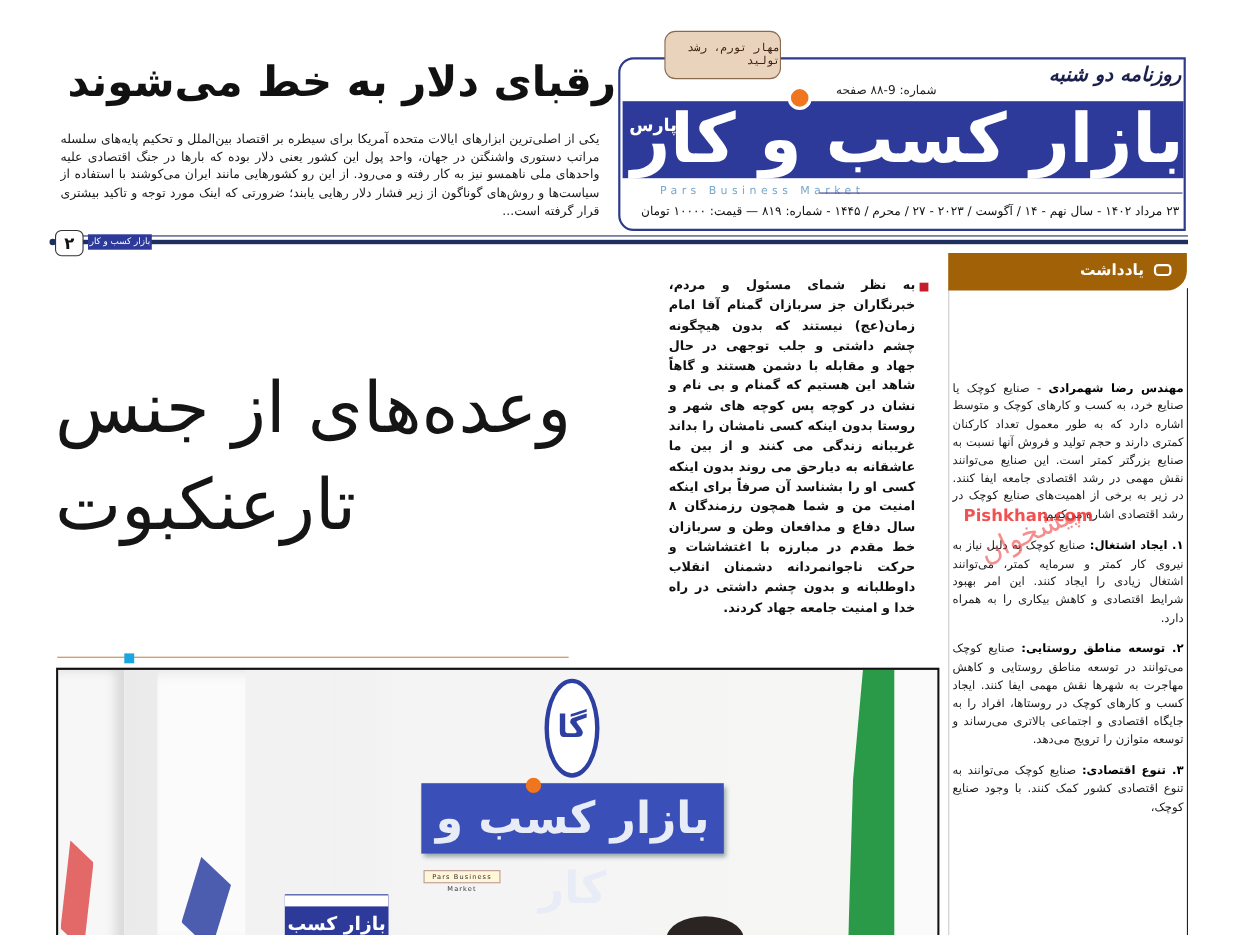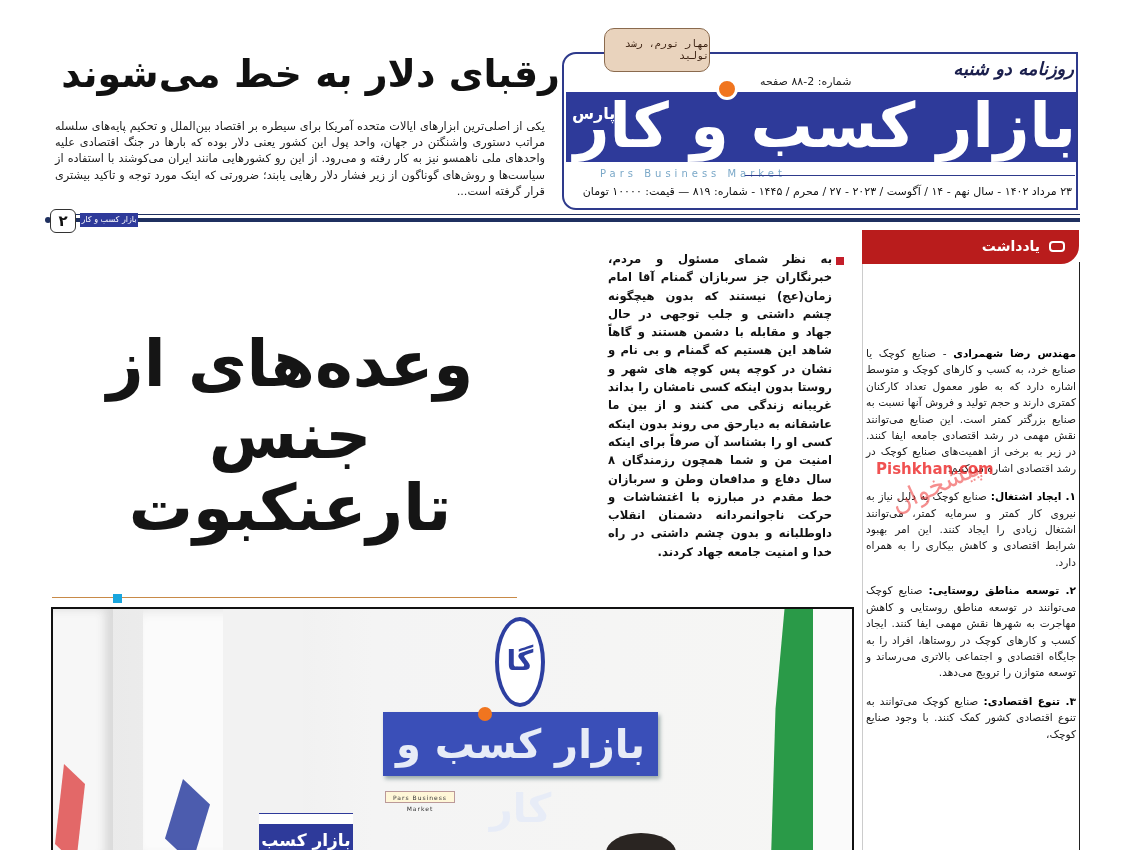--- a/index.html
+++ b/index.html
@@ -36,21 +36,21 @@
 
   .page-num { position: absolute; left: 50px; top: 209px; width: 26px; height: 24px;
     border: 1px solid #333; border-radius: 6px; background: #fff; font-weight: bold;
     font-size: 15px; text-align: center; line-height: 22px; z-index: 2; }
   .page-tag { position: absolute; left: 80px; top: 213px; width: 58px; height: 14px;
     background: #2e3a9a; color: #fff; font-size: 8px; line-height: 14px; text-align: center; direction: rtl; }
   .page-dot { position: absolute; left: 45px; top: 217px; width: 6px; height: 6px; border-radius: 50%; background: #1f3060; }
 
   
   .note-tab { position: absolute; left: 862px; top: 230px; width: 217px; height: 34px;
-    background: #b91c1c; border-radius: 0 0 18px 0; color: #fff; direction: rtl;
+    background: #a16207; border-radius: 0 0 18px 0; color: #fff; direction: rtl;
     font-size: 14px; font-weight: bold; padding: 8px 14px 12px 0; }
   .note-icon { display: inline-block; width: 16px; height: 11px; border: 2px solid #fff;
     border-radius: 4px; margin-left: 4px; vertical-align: -1px; }
   .note-box { position: absolute; left: 862px; top: 262px; width: 218px; height: 600px;
     border-right: 1px solid #222; border-left: 1px solid #ccc; background: #fff; }
   .note-title { position: absolute; left: 866px; top: 272px; width: 208px; text-align: center;
     font-size: 19px; font-weight: bold; line-height: 29px; direction: rtl; }
   .note-body { position: absolute; left: 866px; top: 345px; width: 210px; font-size: 10.6px;
     line-height: 16.4px; text-align: justify; direction: rtl; color: #1a1a1a; }
   .note-body p { margin-bottom: 12px; }
@@ -60,21 +60,21 @@
   .watermark-fa { position: absolute; left: 888px; top: 470px; color: #e33; font-size: 26px;
     transform: rotate(-25deg); opacity: 0.55; direction: rtl; z-index: 4; }
 
   
   .mid-bullet { position: absolute; left: 836px; top: 257px; width: 8px; height: 8px; background: #c41e2a; }
   .mid-body { position: absolute; left: 608px; top: 250px; width: 224px; font-size: 11.6px;
     font-weight: bold; line-height: 18.3px; text-align: justify; direction: rtl; color: #111; }
 
   
   .big-headline { position: absolute; left: 50px; top: 328px; width: 480px; font-size: 64px;
-    font-weight: bold; line-height: 72px; direction: rtl; text-align: center; color: #151515; }
+    font-weight: normal; line-height: 88px; direction: rtl; text-align: left; color: #151515; }
 
   
   .orange-rule { position: absolute; left: 52px; top: 597px; width: 465px; height: 1px; background: #c88a48; }
   .blue-marker { position: absolute; left: 113px; top: 594px; width: 9px; height: 9px; background: #1aa6de; }
 
   
   .photo { position: absolute; left: 51px; top: 607px; width: 803px; height: 250px;
     border: 2px solid #111; background: linear-gradient(90deg, #e8e8e8 0%, #f4f4f4 40%, #f6f6f4 100%); overflow: hidden; }
   .flag-white1 { position: absolute; left: 0; top: 0; width: 60px; height: 250px; background: #f7f7f7; box-shadow: inset -8px 0 10px #d9d9d9; }
   .flag-white2 { position: absolute; left: 90px; top: 0; width: 130px; height: 250px; background: #fbfbfb; box-shadow: inset -10px 0 14px #dcdcdc; }
@@ -93,21 +93,21 @@
   .small-logo { position: absolute; left: 206px; top: 205px; width: 94px; height: 45px; background: #2e3a9a;
     border-top: 10px solid #fff; box-shadow: 0 -1px 0 #2e3a9a; color: #fff; font-weight: bold; font-size: 17px; text-align: center; direction: rtl; line-height: 32px; }
   .person-hair { position: absolute; left: 553px; top: 224px; width: 70px; height: 40px; border-radius: 50% 50% 0 0; background: #2a2522; }
 </style>
 </head>
 <body>
 
 <div class="masthead"></div>
 <div class="motto">مهار تورم، رشد تولید</div>
 <div class="daily">روزنامه دو شنبه</div>
-<div class="issue-pages">شماره: 2-۸۸ صفحه</div>
+<div class="issue-pages">شماره: 9-۸۸ صفحه</div>
 <div class="brand-band"></div>
 <div class="brand-name">بازار کسب و کار</div>
 <div class="brand-dot"></div>
 <div class="brand-pars">پارس</div>
 <div class="brand-en">Pars Business Market</div>
 <div class="brand-en-line"></div>
 <div class="date-line">۲۳ مرداد ۱۴۰۲ - سال نهم - ۱۴ / آگوست / ۲۰۲۳ - ۲۷ / محرم / ۱۴۴۵ - شماره: ۸۱۹ — قیمت: ۱۰۰۰۰ تومان</div>
 <div class="top-rule-thin"></div>
 <div class="top-rule"></div>
 

